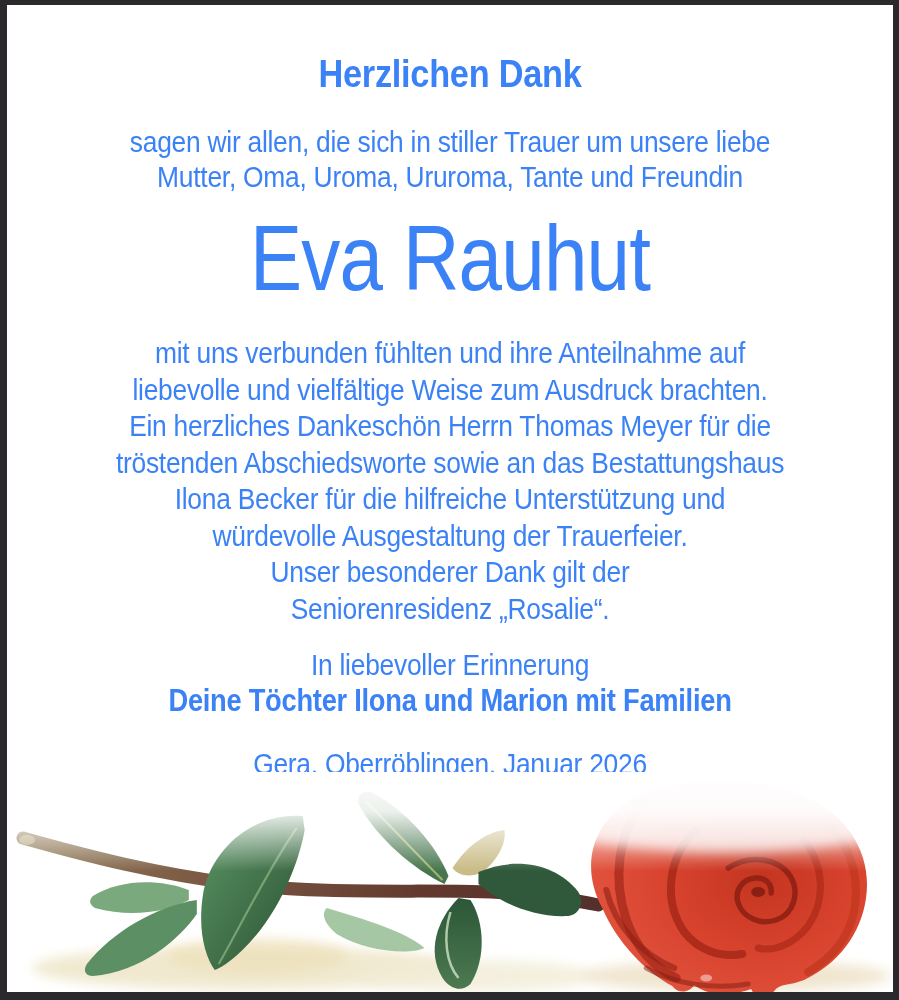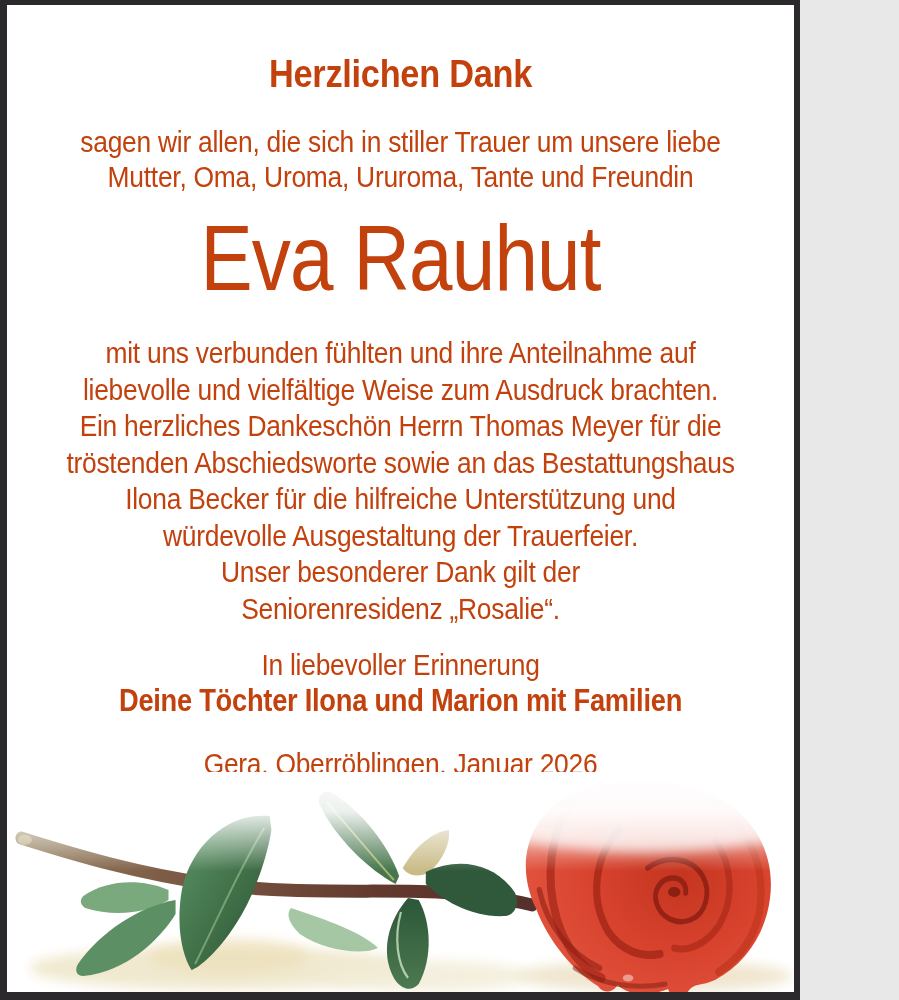--- a/index.html
+++ b/index.html
@@ -1,26 +1,26 @@
 <!DOCTYPE html>
 <html><head>
 <meta charset="utf-8">
 <style>
   html,body { margin:0; padding:0; background:#e8e8e8; }
   .page {
     position:relative;
-    width:800px; height:1000px;
+    width:899px; height:1000px;
     box-sizing:border-box;
     border-style:solid;
     border-color:#2b292b;
     border-width:5px 6px 8px 7px;
     background:#ffffff;
     overflow:hidden;
     font-family:"Liberation Sans", sans-serif;
-    color:#c2410c;
+    color:#3b82f6;
   }
   .txt {
     position:absolute; left:0; right:0;
     text-align:center;
     transform:scaleX(0.88);
     transform-origin:50% 0;
     white-space:nowrap;
     letter-spacing:-0.3px;
   }
   .title    { top:49px;  font-size:39px; font-weight:bold; line-height:40px; }

